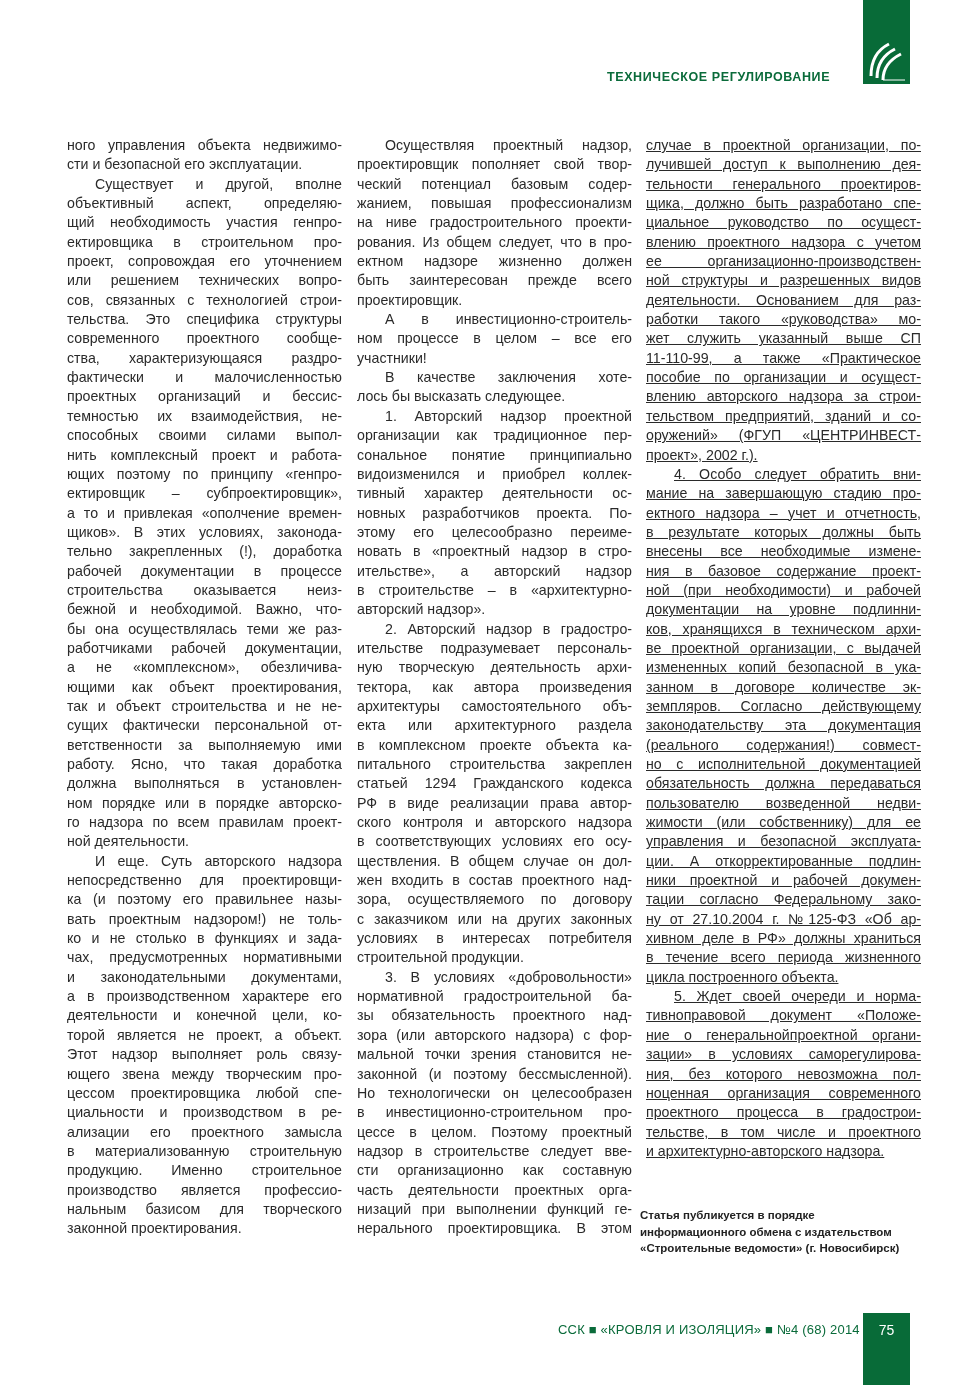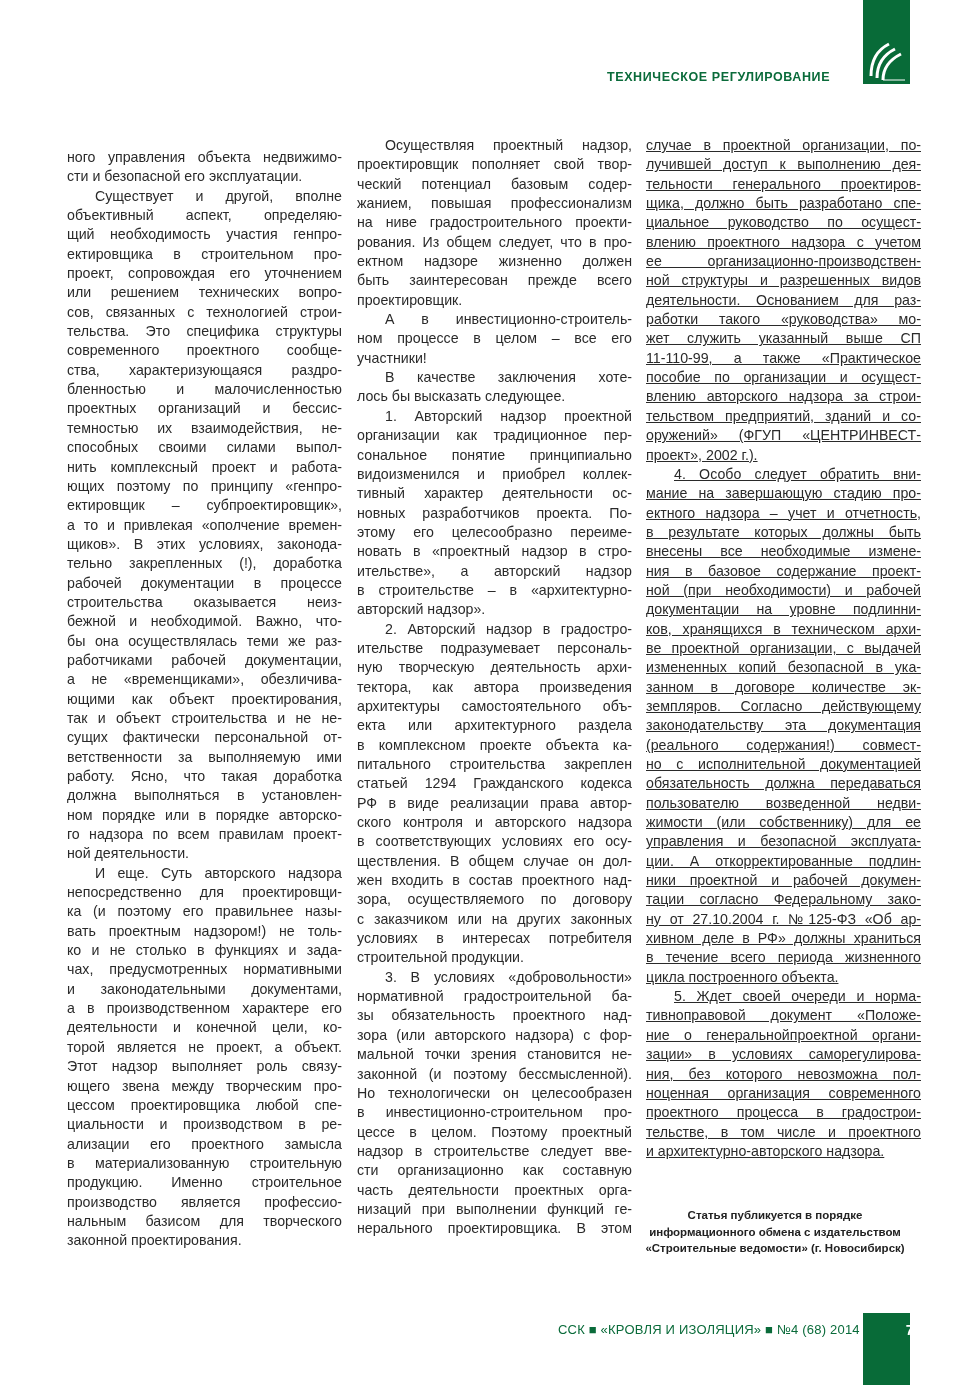--- a/index.html
+++ b/index.html
@@ -3,31 +3,31 @@
 <meta charset="utf-8">
 <style>
   html, body { margin: 0; padding: 0; background: #fff; }
   body { width: 980px; height: 1385px; position: relative; overflow: hidden;
          font-family: "Liberation Sans", sans-serif; color: #2a2a2a; }
   .logo-block { position: absolute; left: 863px; top: 0; width: 47px; height: 84px; background: #086b38; }
   .logo-block svg { position: absolute; left: 4px; top: 38px; }
   .section-title { position: absolute; left: 590px; top: 70px; font-size: 12.5px; font-weight: bold;
                    color: #0a6b3a; letter-spacing: 0.6px; margin-left: 17px; }
   .col { position: absolute; top: 136px; width: 275px; font-size: 14.2px; line-height: 19.35px; }
-  .col1 { left: 67px; margin-top: 12px; }
+  .col1 { left: 67px; }
   .col2 { left: 357px; }
   .col3 { left: 646px; text-decoration: underline; }
   .line { display: block; white-space: nowrap; text-align: justify; text-align-last: justify; height: 19.35px; overflow: visible; }
   .line.last { text-align-last: left; }
   .line.indent { padding-left: 28px; }
-  .credit { position: absolute; left: 640px; top: 1207px; width: 270px; text-align: center;
+  .credit { position: absolute; left: 640px; top: 1207px; width: 270px; text-align: left;
             font-size: 11.5px; font-weight: bold; line-height: 16.5px; color: #222; font-family: "Liberation Sans", sans-serif; }
   .footer { position: absolute; left: 558px; top: 1322px; font-size: 13px; color: #0a6b3a; letter-spacing: 0.2px; }
   .page-box { position: absolute; left: 863px; top: 1313px; width: 47px; height: 72px; background: #086b38; }
-  .page-num { position: absolute; left: 0; top: 9px; width: 47px; text-align: center; color: #fff; font-weight: bold; font-size: 14px; padding-left: 27px; }
+  .page-num { position: absolute; left: 0; top: 9px; width: 47px; text-align: center; color: #fff; font-weight: normal; font-size: 14px; }
 </style>
 </head>
 <body>
 
 <div class="logo-block">
   <svg width="40" height="44" viewBox="0 0 40 44">
     <path d="M4 38 C4 22 10 12 22 6" stroke="#fff" stroke-width="3" fill="none"></path>
     <path d="M10 40 C10 26 16 17 28 11" stroke="#fff" stroke-width="3" fill="none"></path>
     <path d="M16 42 C16 30 22 22 34 16" stroke="#fff" stroke-width="3" fill="none"></path>
     <path d="M16 42 L38 42" stroke="#fff" stroke-width="1" fill="none"></path>
@@ -41,36 +41,36 @@
     <span class="line indent">Существует и другой, вполне</span>
     <span class="line">объективный аспект, определяю-</span>
     <span class="line">щий необходимость участия генпро-</span>
     <span class="line">ектировщика в строительном про-</span>
     <span class="line">проект, сопровождая его уточнением</span>
     <span class="line">или решением технических вопро-</span>
     <span class="line">сов, связанных с технологией строи-</span>
     <span class="line">тельства. Это специфика структуры</span>
     <span class="line">современного проектного сообще-</span>
     <span class="line">ства, характеризующаяся раздро-</span>
-    <span class="line">бленностью и малочисленностью</span>
+    <span class="line">фактически и малочисленностью</span>
     <span class="line">проектных организаций и бессис-</span>
     <span class="line">темностью их взаимодействия, не-</span>
     <span class="line">способных своими силами выпол-</span>
     <span class="line">нить комплексный проект и работа-</span>
     <span class="line">ющих поэтому по принципу «генпро-</span>
     <span class="line">ектировщик – субпроектировщик»,</span>
     <span class="line">а то и привлекая «ополчение времен-</span>
     <span class="line">щиков». В этих условиях, законода-</span>
     <span class="line">тельно закрепленных (!), доработка</span>
     <span class="line">рабочей документации в процессе</span>
     <span class="line">строительства оказывается неиз-</span>
     <span class="line">бежной и необходимой. Важно, что-</span>
     <span class="line">бы она осуществлялась теми же раз-</span>
     <span class="line">работчиками рабочей документации,</span>
-    <span class="line">а не «временщиками», обезличива-</span>
+    <span class="line">а не «комплексном», обезличива-</span>
     <span class="line">ющими как объект проектирования,</span>
     <span class="line">так и объект строительства и не не-</span>
     <span class="line">сущих фактически персональной от-</span>
     <span class="line">ветственности за выполняемую ими</span>
     <span class="line">работу. Ясно, что такая доработка</span>
     <span class="line">должна выполняться в установлен-</span>
     <span class="line">ном порядке или в порядке авторско-</span>
     <span class="line">го надзора по всем правилам проект-</span>
     <span class="line last">ной деятельности.</span>
     <span class="line indent">И еще. Суть авторского надзора</span>

